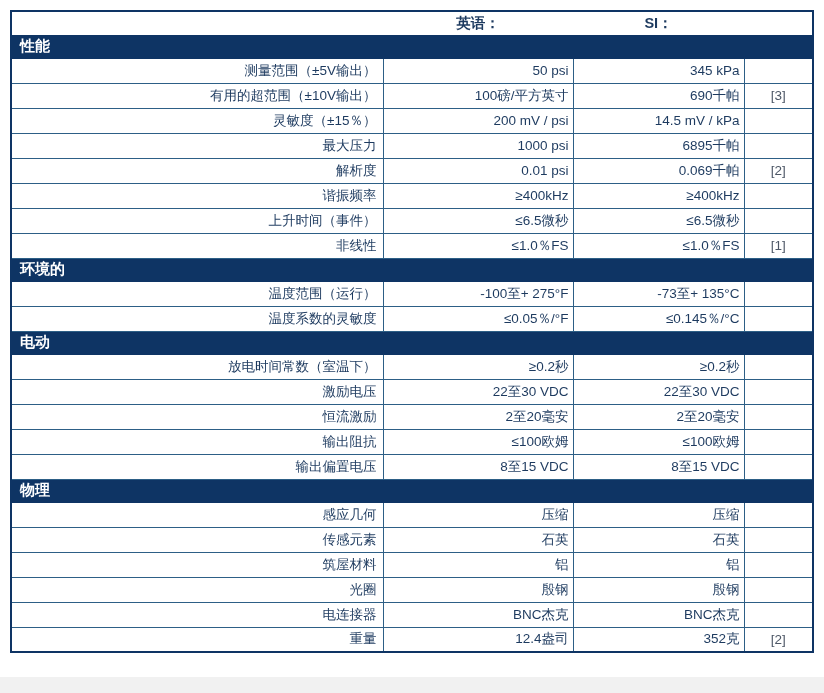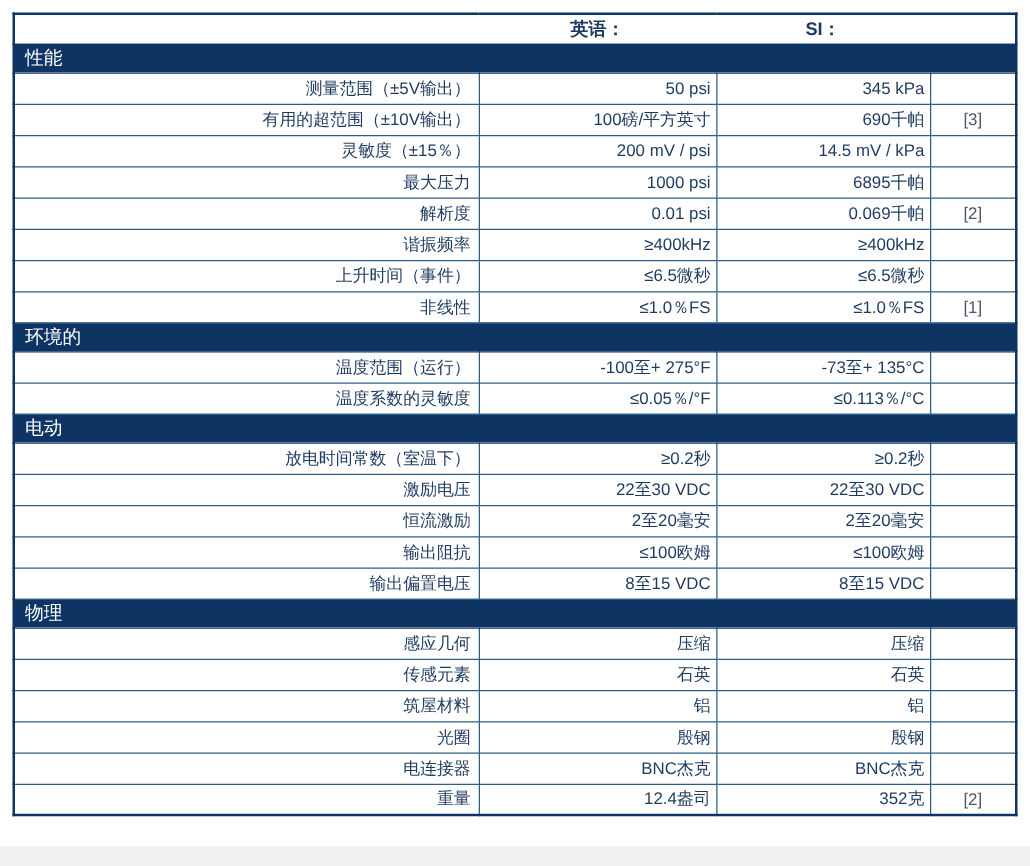--- a/index.html
+++ b/index.html
@@ -35,21 +35,21 @@
     font-size:14.5px;
     font-weight:bold;
     text-align:center;
     color:var(--text);
     background:#ffffff;
   }
   tr.section-row td{
     background:var(--navy);
     color:var(--section-text);
     font-size:15px;
-    font-weight:normal;
+    font-weight:bold;
     height:22px;
     padding:1px 20px 2px 8px;
     border:1px solid var(--navy);
   }
   tr.data-row td{
     border:1px solid var(--border);
     height:25px;
     font-size:13.5px;
     background:#ffffff;
     vertical-align:middle;
@@ -138,21 +138,21 @@
         </tr>
         <tr class="data-row">
           <td class="cell-label">温度范围（运行）</td>
           <td class="cell-value">-100至+ 275°F</td>
           <td class="cell-value">-73至+ 135°C</td>
           <td class="cell-note"></td>
         </tr>
         <tr class="data-row">
           <td class="cell-label">温度系数的灵敏度</td>
           <td class="cell-value">≤0.05％/°F</td>
-          <td class="cell-value">≤0.113％/°C</td>
+          <td class="cell-value">≤0.145％/°C</td>
           <td class="cell-note"></td>
         </tr>
         <tr class="section-row">
           <td colspan="4">电动</td>
         </tr>
         <tr class="data-row">
           <td class="cell-label">放电时间常数（室温下）</td>
           <td class="cell-value">≥0.2秒</td>
           <td class="cell-value">≥0.2秒</td>
           <td class="cell-note"></td>

